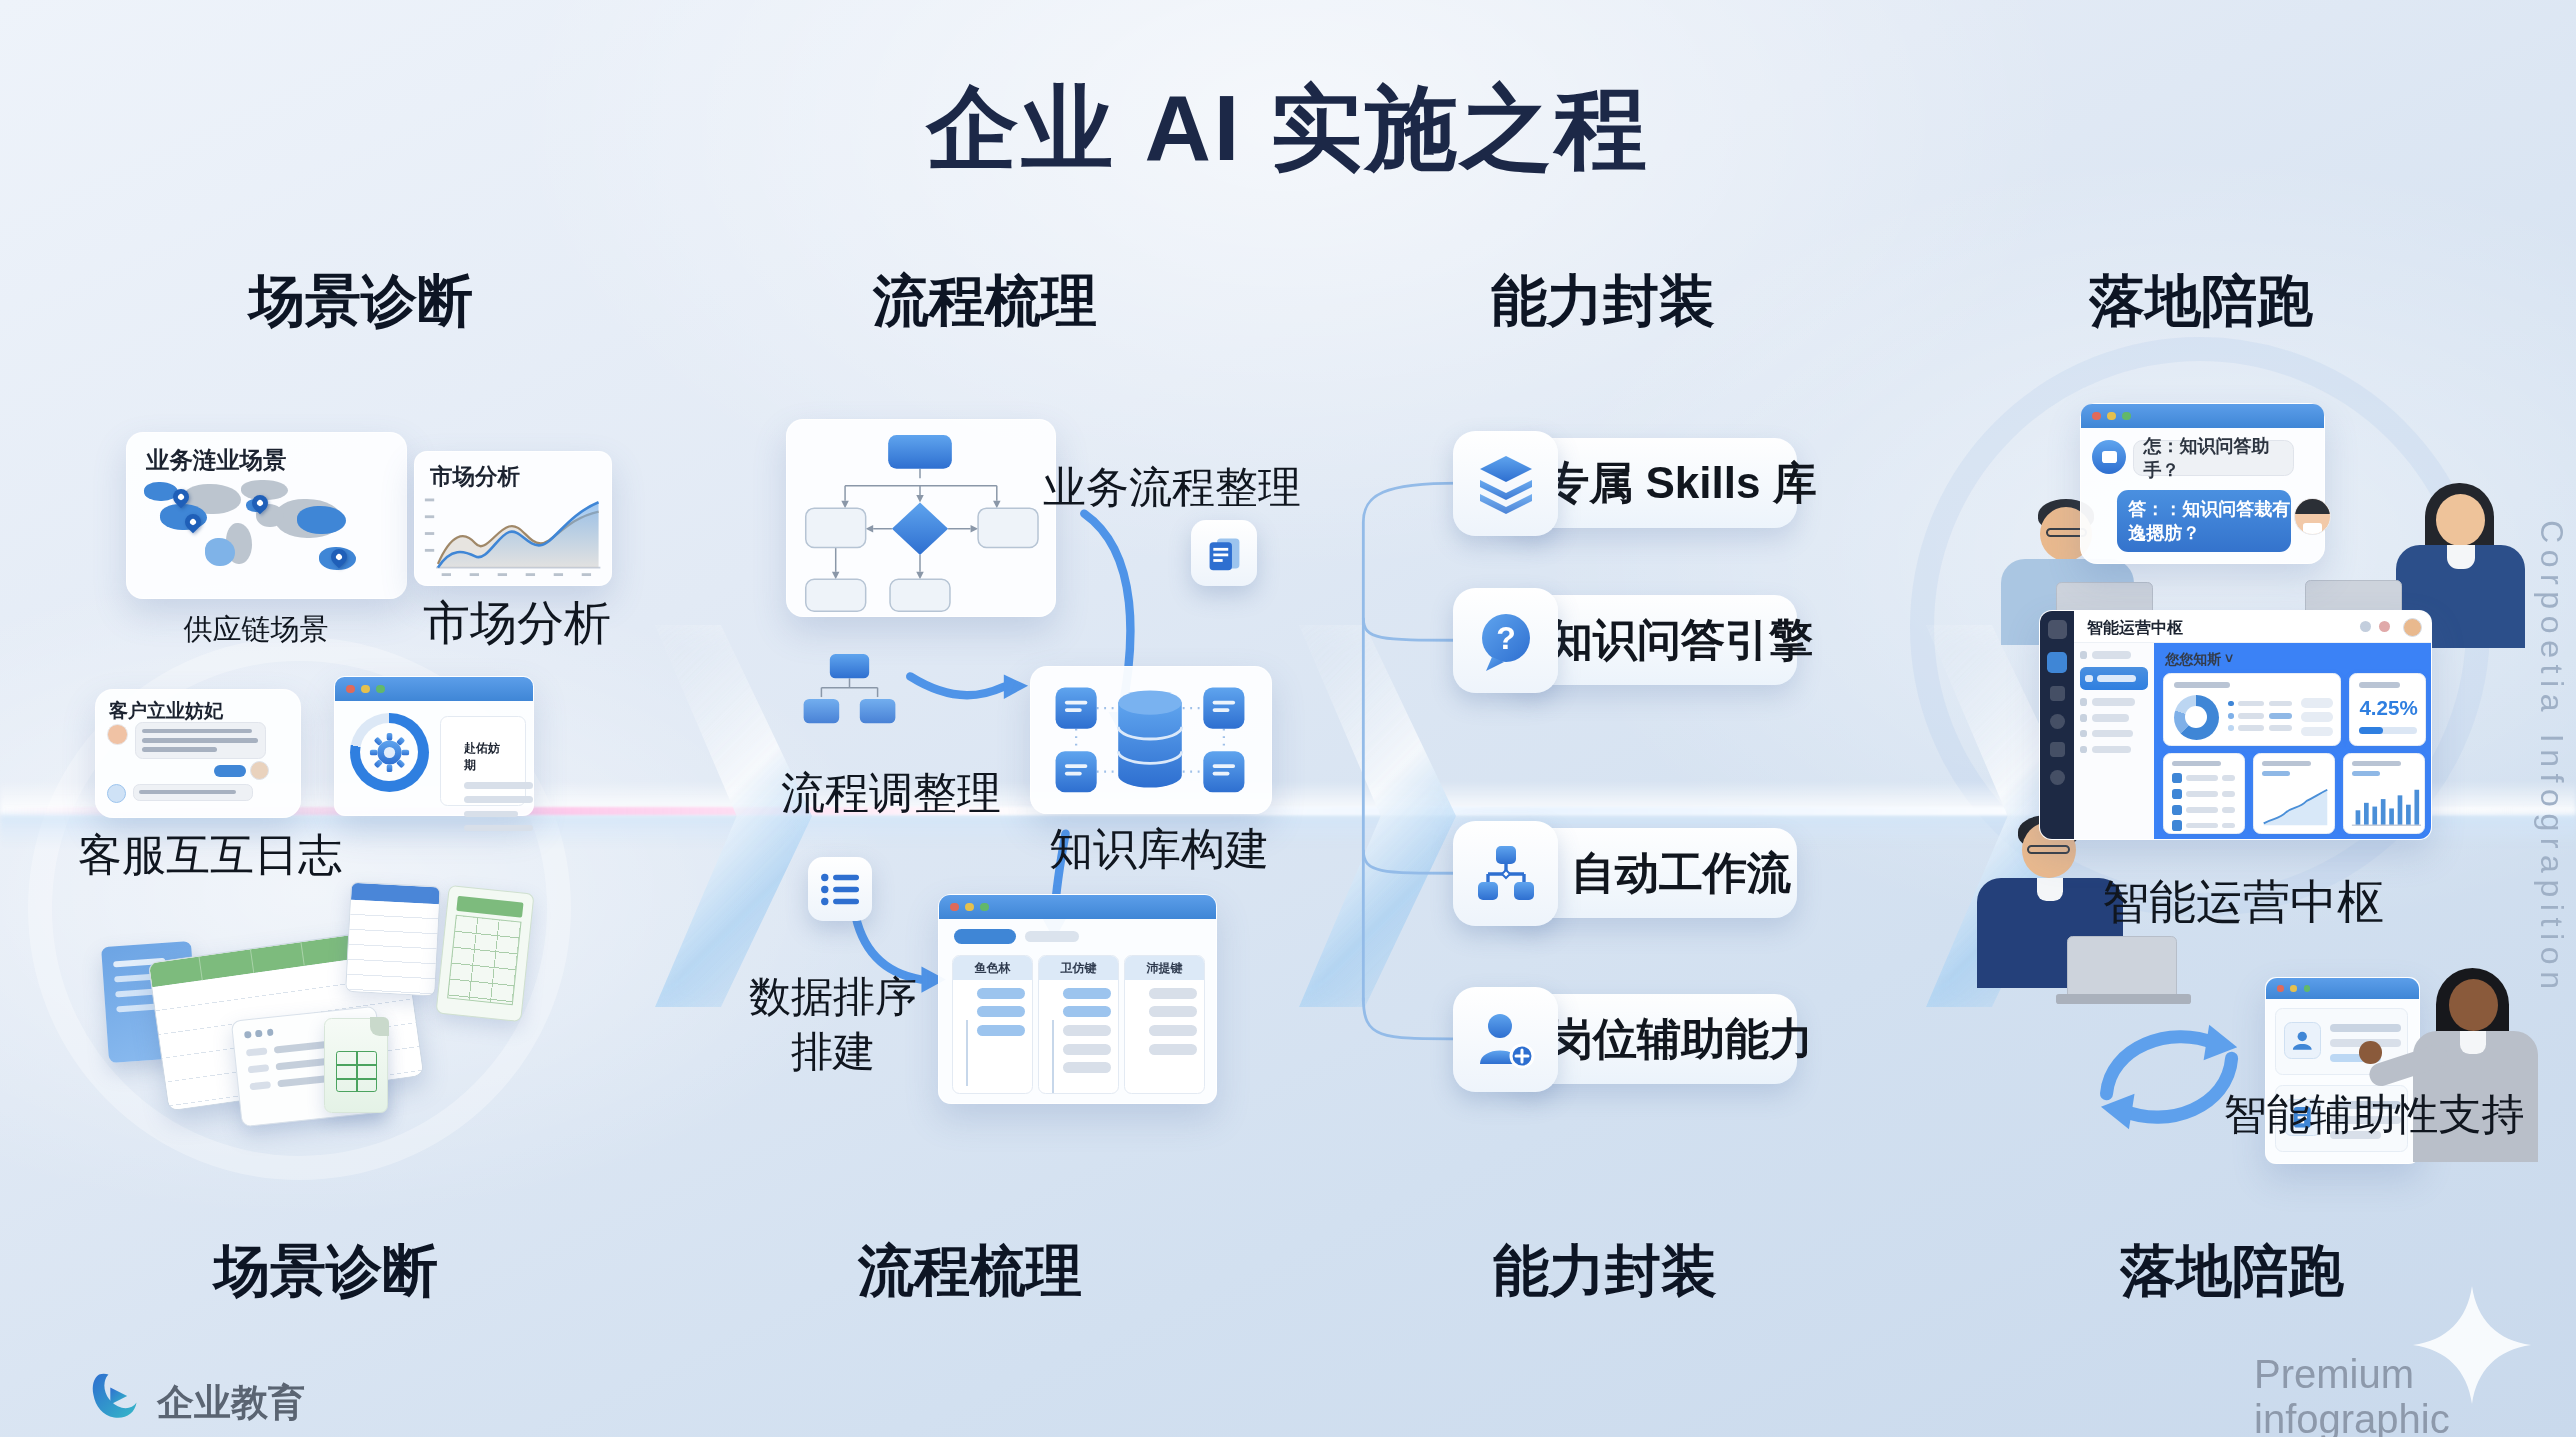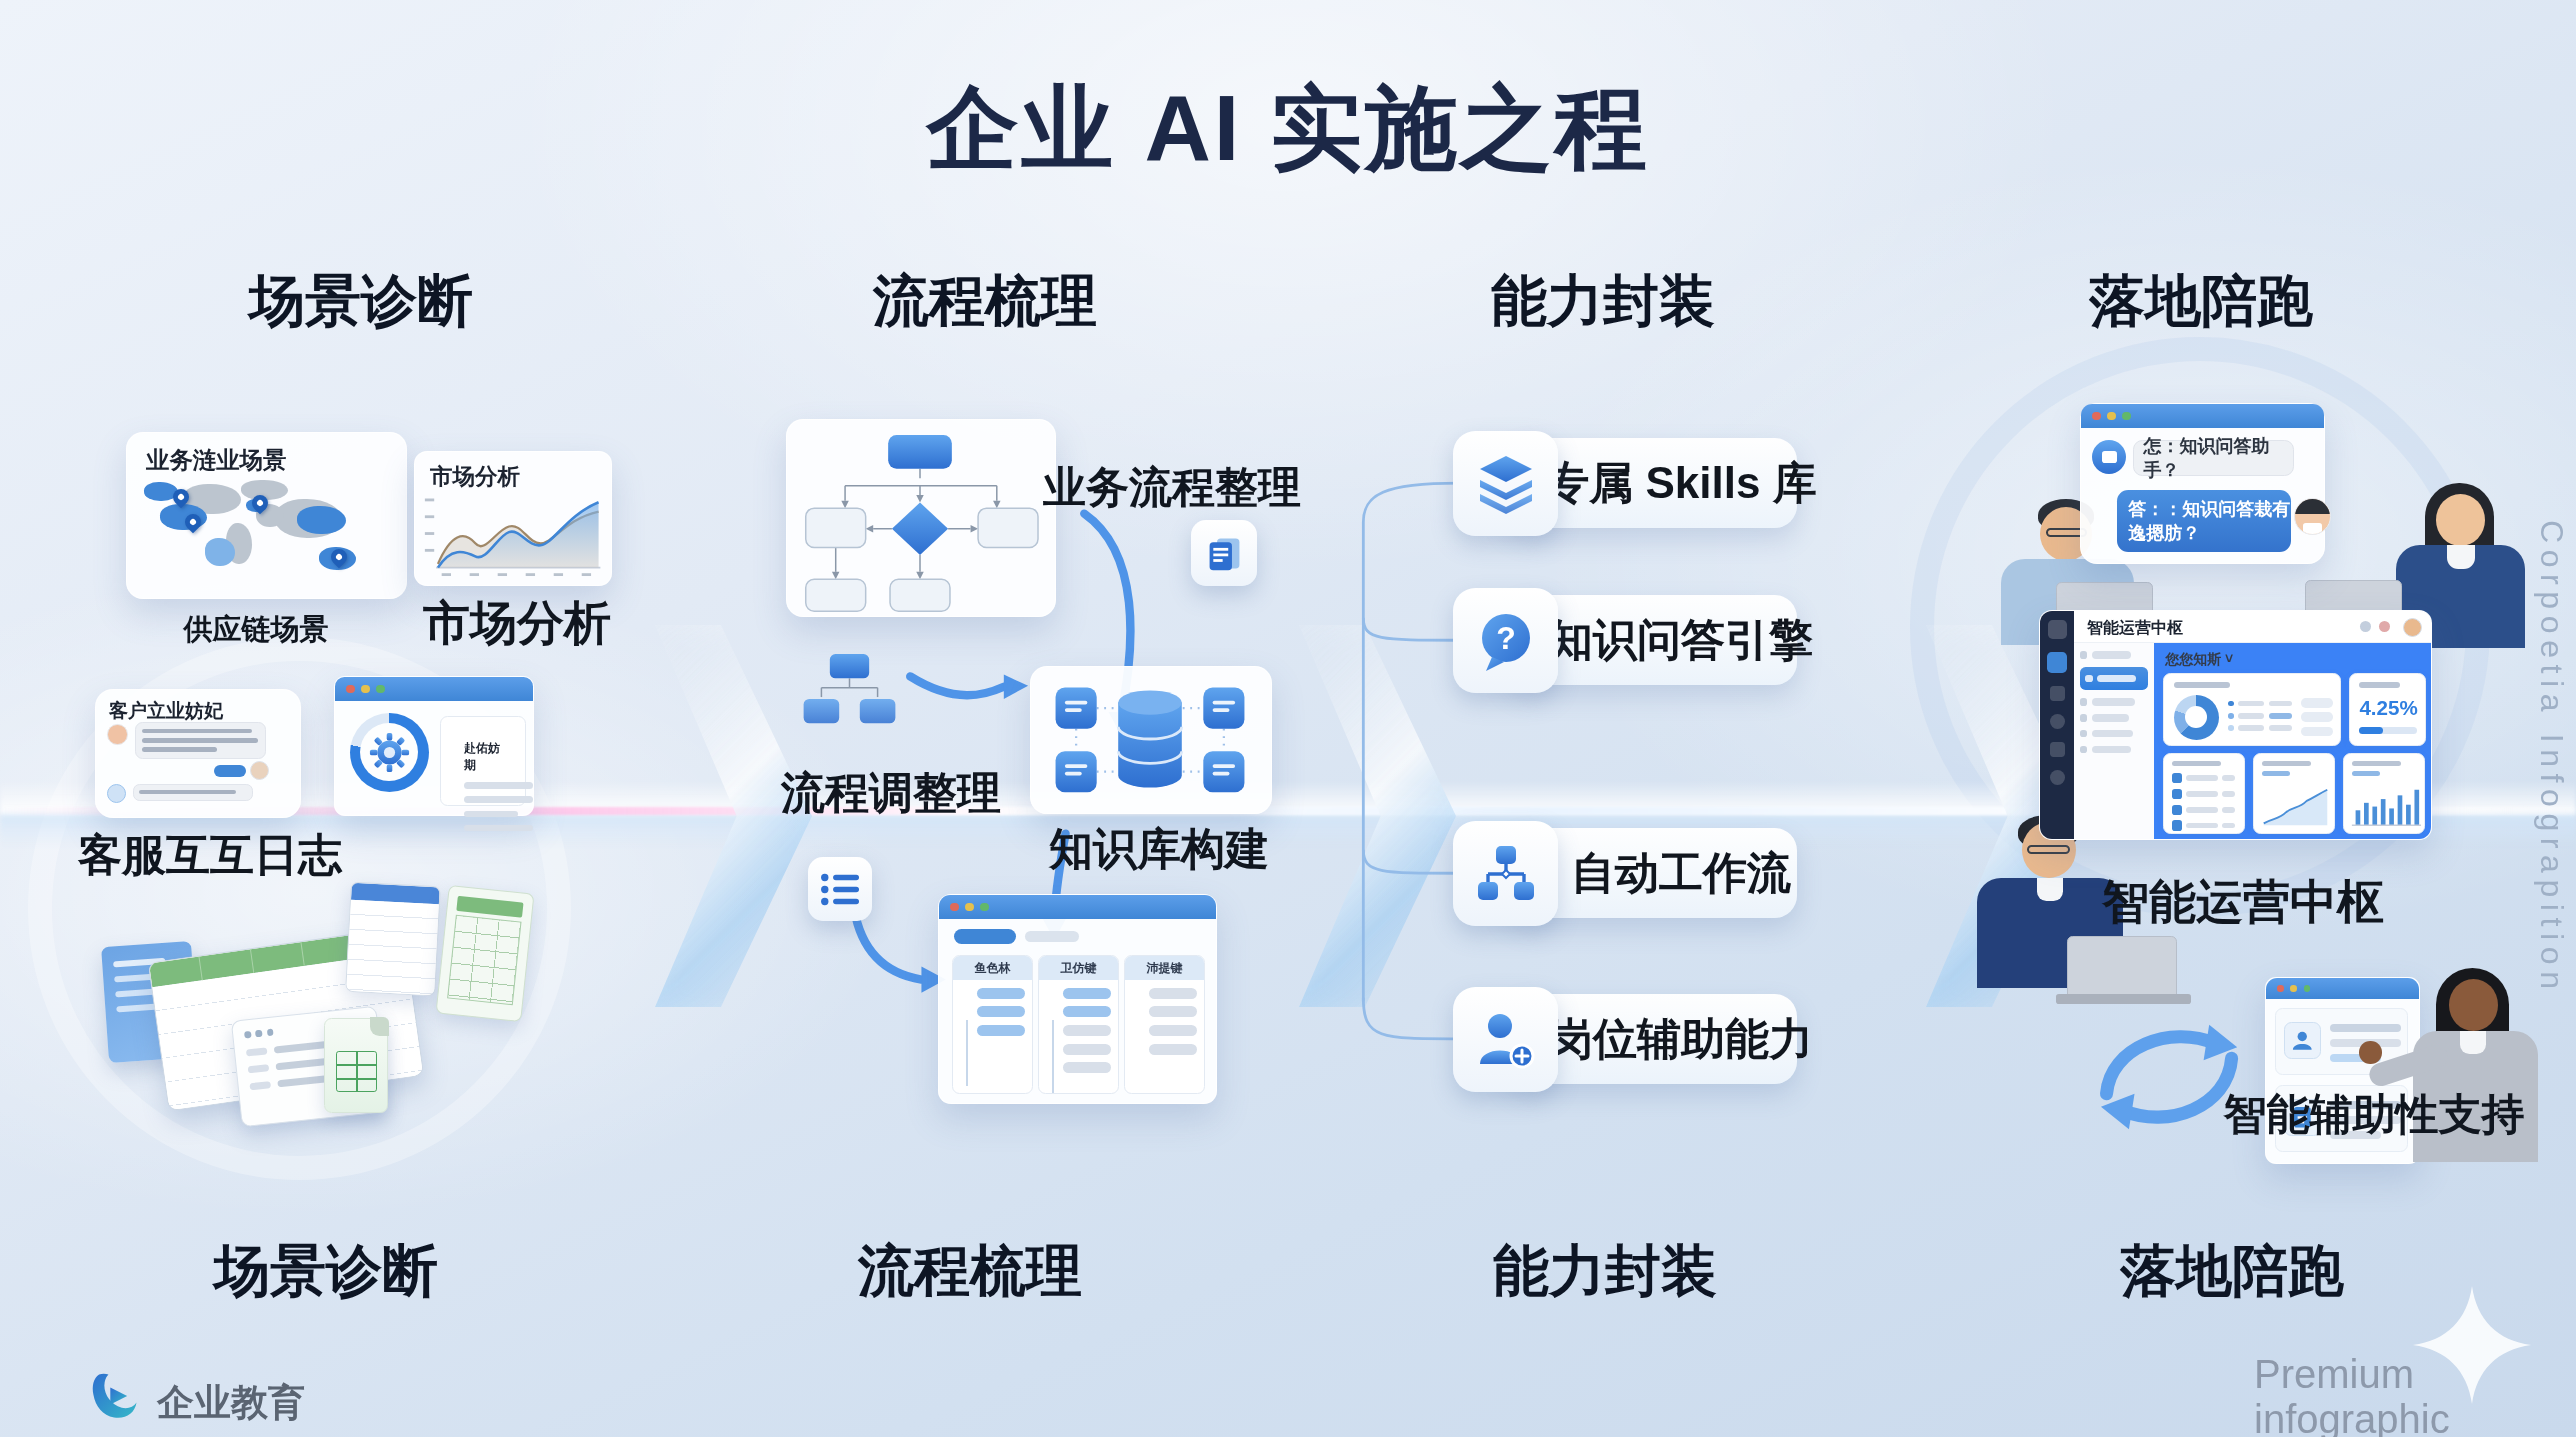--- a/index.html
+++ b/index.html
@@ -21,21 +21,21 @@
     background:linear-gradient(90deg,rgba(255,255,255,.1),rgba(255,190,230,.8) 22%,#ffffff 40%,#eaf4ff 60%,#ffffff 85%,rgba(255,255,255,.2));
     filter:blur(0.9px)}
   .chevron{position:absolute;top:625px;width:157px;height:382px;opacity:.85;
     background:linear-gradient(135deg,rgba(255,255,255,.15),rgba(255,255,255,.9) 45%,rgba(165,210,246,.65) 70%,rgba(255,255,255,.2));
     clip-path:polygon(0 0,42% 0,100% 50%,42% 100%,0 100%,52% 50%);
     filter:drop-shadow(0 5.6px 13px rgba(120,160,210,.35))}
   
   .main-title{position:absolute;left:0;top:67px;width:2576px;text-align:center;
     font-size:92px;font-weight:800;color:#1c2847;letter-spacing:2.8px}
   .stage-label{position:absolute;width:599px;text-align:center;font-size:56px;font-weight:800;color:#0d1524;transform:translateX(-50%)}
-  .caption{position:absolute;font-weight:700;color:#10161f;text-align:center;transform:translateX(-50%);white-space:nowrap}
+  .caption{position:absolute;font-weight:400;color:#10161f;text-align:center;transform:translateX(-50%);white-space:nowrap}
   
   .panel{position:absolute;background:rgba(253,254,255,.95);border-radius:17px;
     border:1.9px solid rgba(255,255,255,.9);box-shadow:0 15px 34px rgba(80,110,165,.20)}
   .titlebar{height:24px;background:linear-gradient(180deg,#5c9ee9,#3f86d6);
     border-radius:11.2px 11.2px 0 0;display:flex;align-items:center;padding-left:11.2px;gap:6.6px}
   .dot{width:8.4px;height:8.4px;border-radius:50%}
   .dot.r{background:#e06a5a}.dot.y{background:#e5c04e}.dot.g{background:#62b86a}
   .bar{background:#d8dfe9;border-radius:4.7px}
   .bluebar{background:#9cc4ee;border-radius:4.7px}
   .card-title{font-weight:800;color:#1c2330}
@@ -394,20 +394,24 @@
       <g fill="#2e6fd0">
         <circle cx="5" cy="7" r="4"></circle>
           <rect x="14" y="4" width="28" height="6" rx="3"></rect>
         <circle cx="5" cy="20" r="4"></circle>
           <rect x="14" y="17" width="28" height="6" rx="3"></rect>
         <circle cx="5" cy="33" r="4"></circle>
           <rect x="14" y="30" width="28" height="6" rx="3"></rect>
       </g>
     </svg>
   </div>
+  <div class="caption" style="left:833px;top:970px;font-size:42px;line-height:1.3">
+    <div>数据排序</div>
+    <div>排建</div>
+  </div>
 
   <div class="panel" style="left:938px;top:894px;width:279px;height:210px;border-radius:13px">
     <div class="titlebar">
       <span class="dot r"></span>
       <span class="dot y"></span>
       <span class="dot g"></span>
     </div>
     <div class="abs" style="left:15px;top:34px;width:62px;height:15px;border-radius:7.5px;background:#3f86d6"></div>
     <div class="abs" style="left:86px;top:36px;width:54px;height:11.2px;border-radius:5.6px;background:#dbe3ed"></div>
     <div class="kcol" style="left:13px;height:139px">

